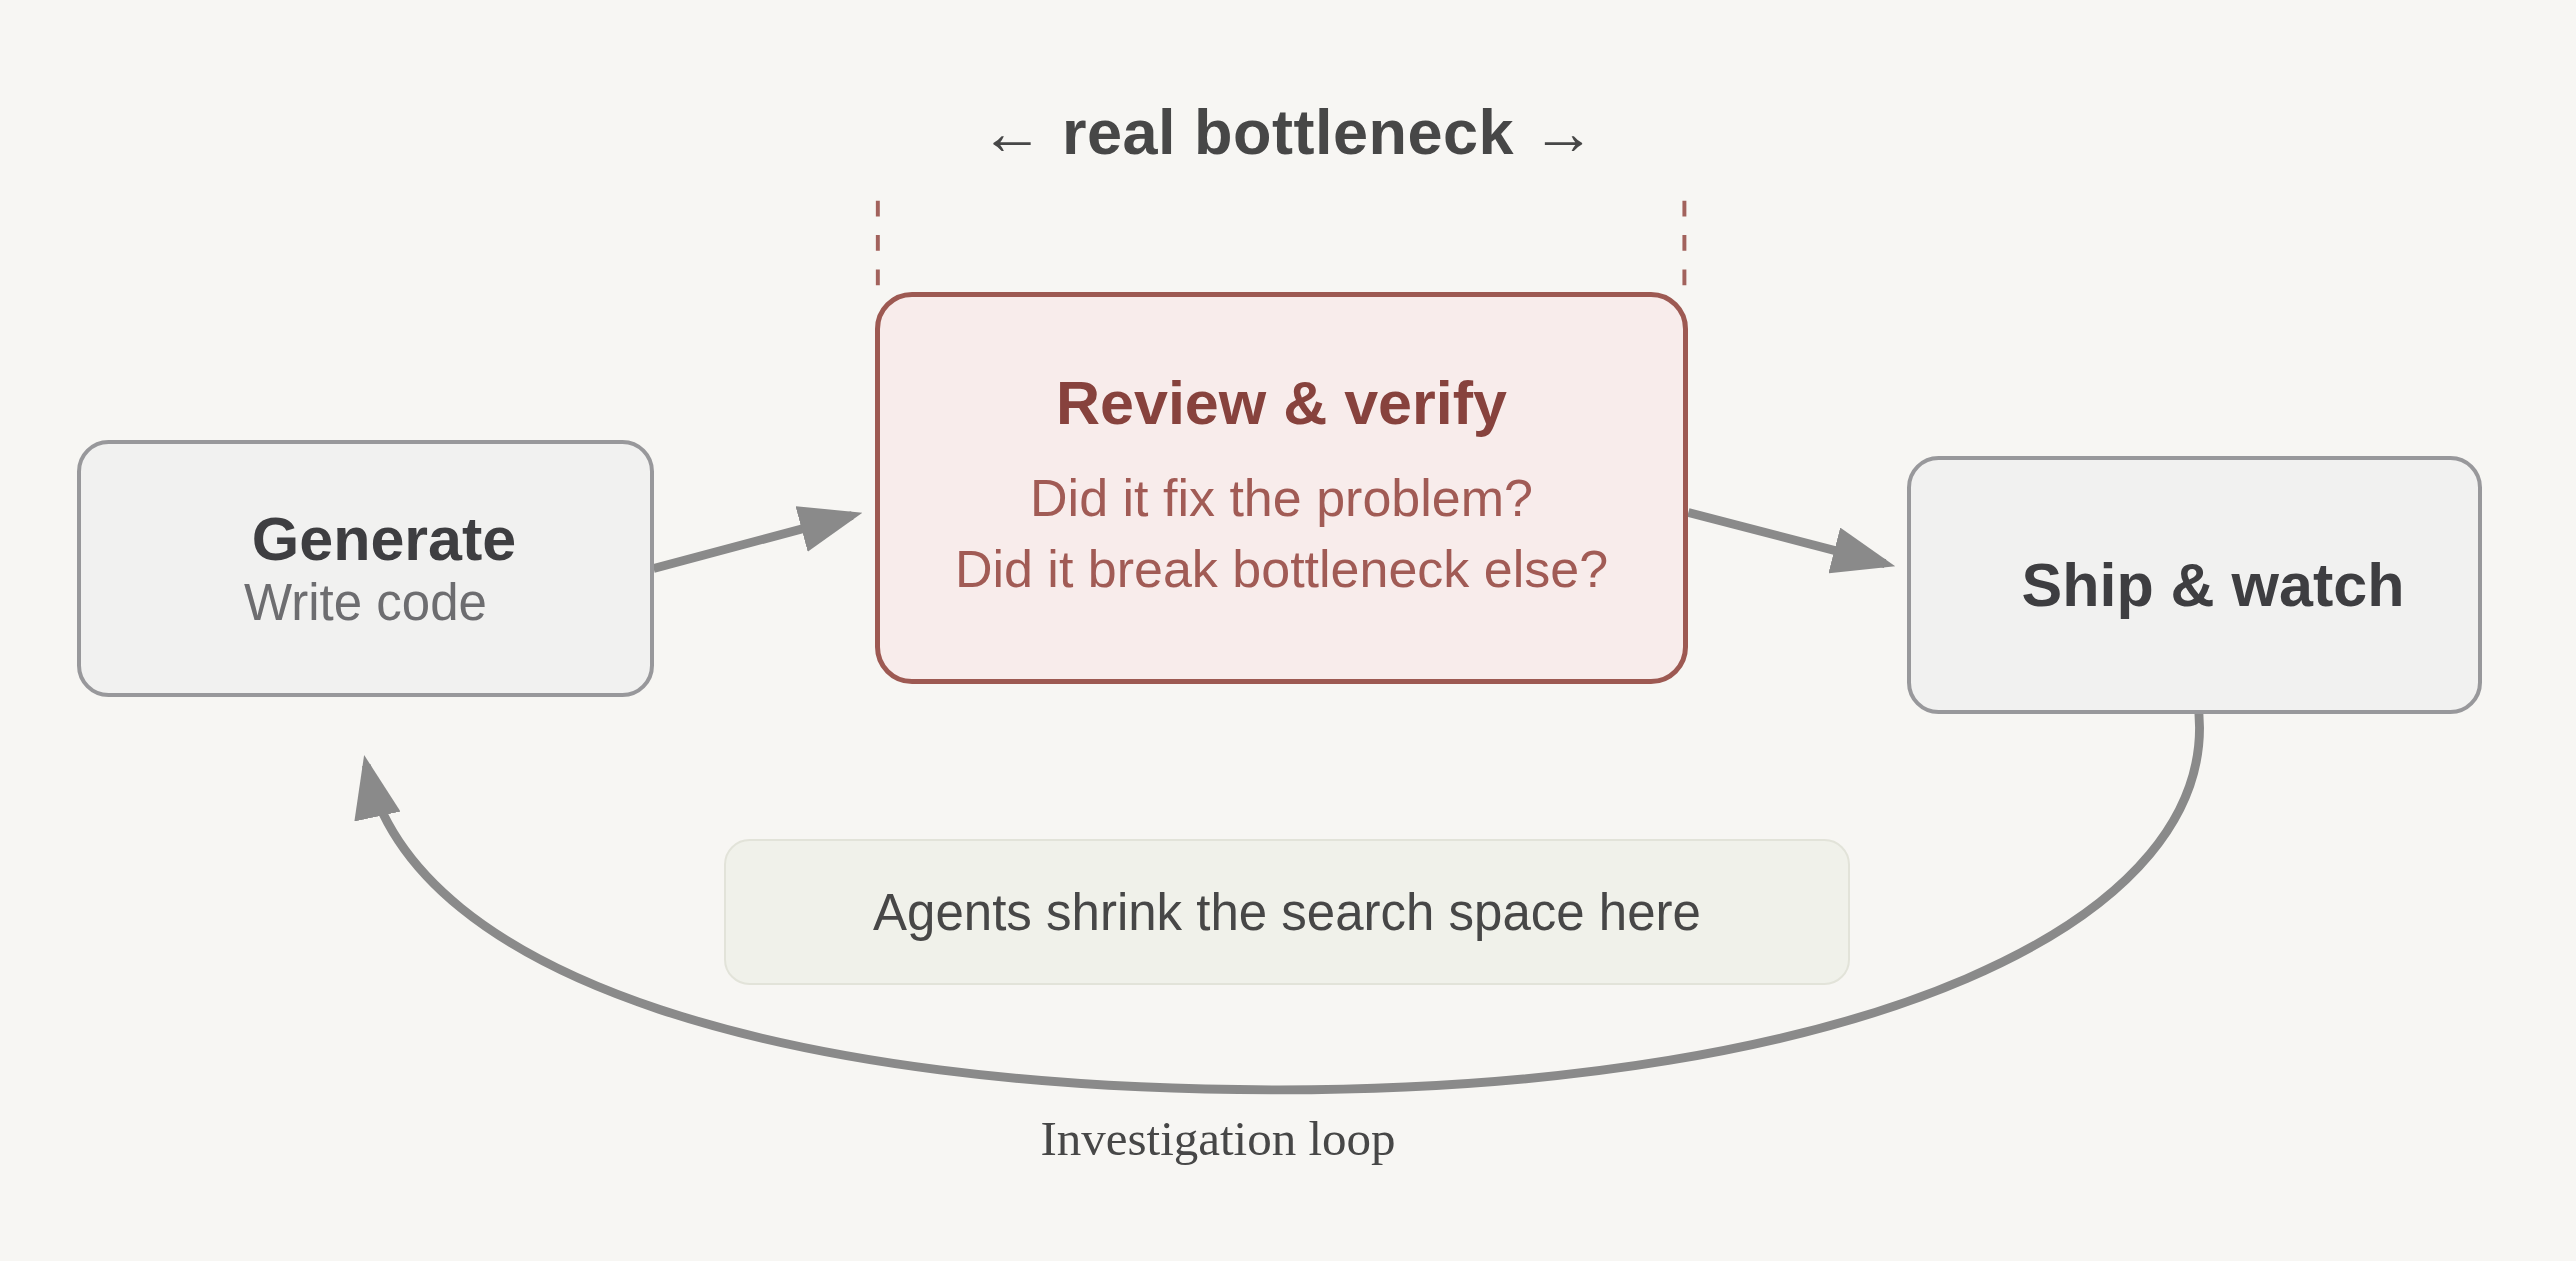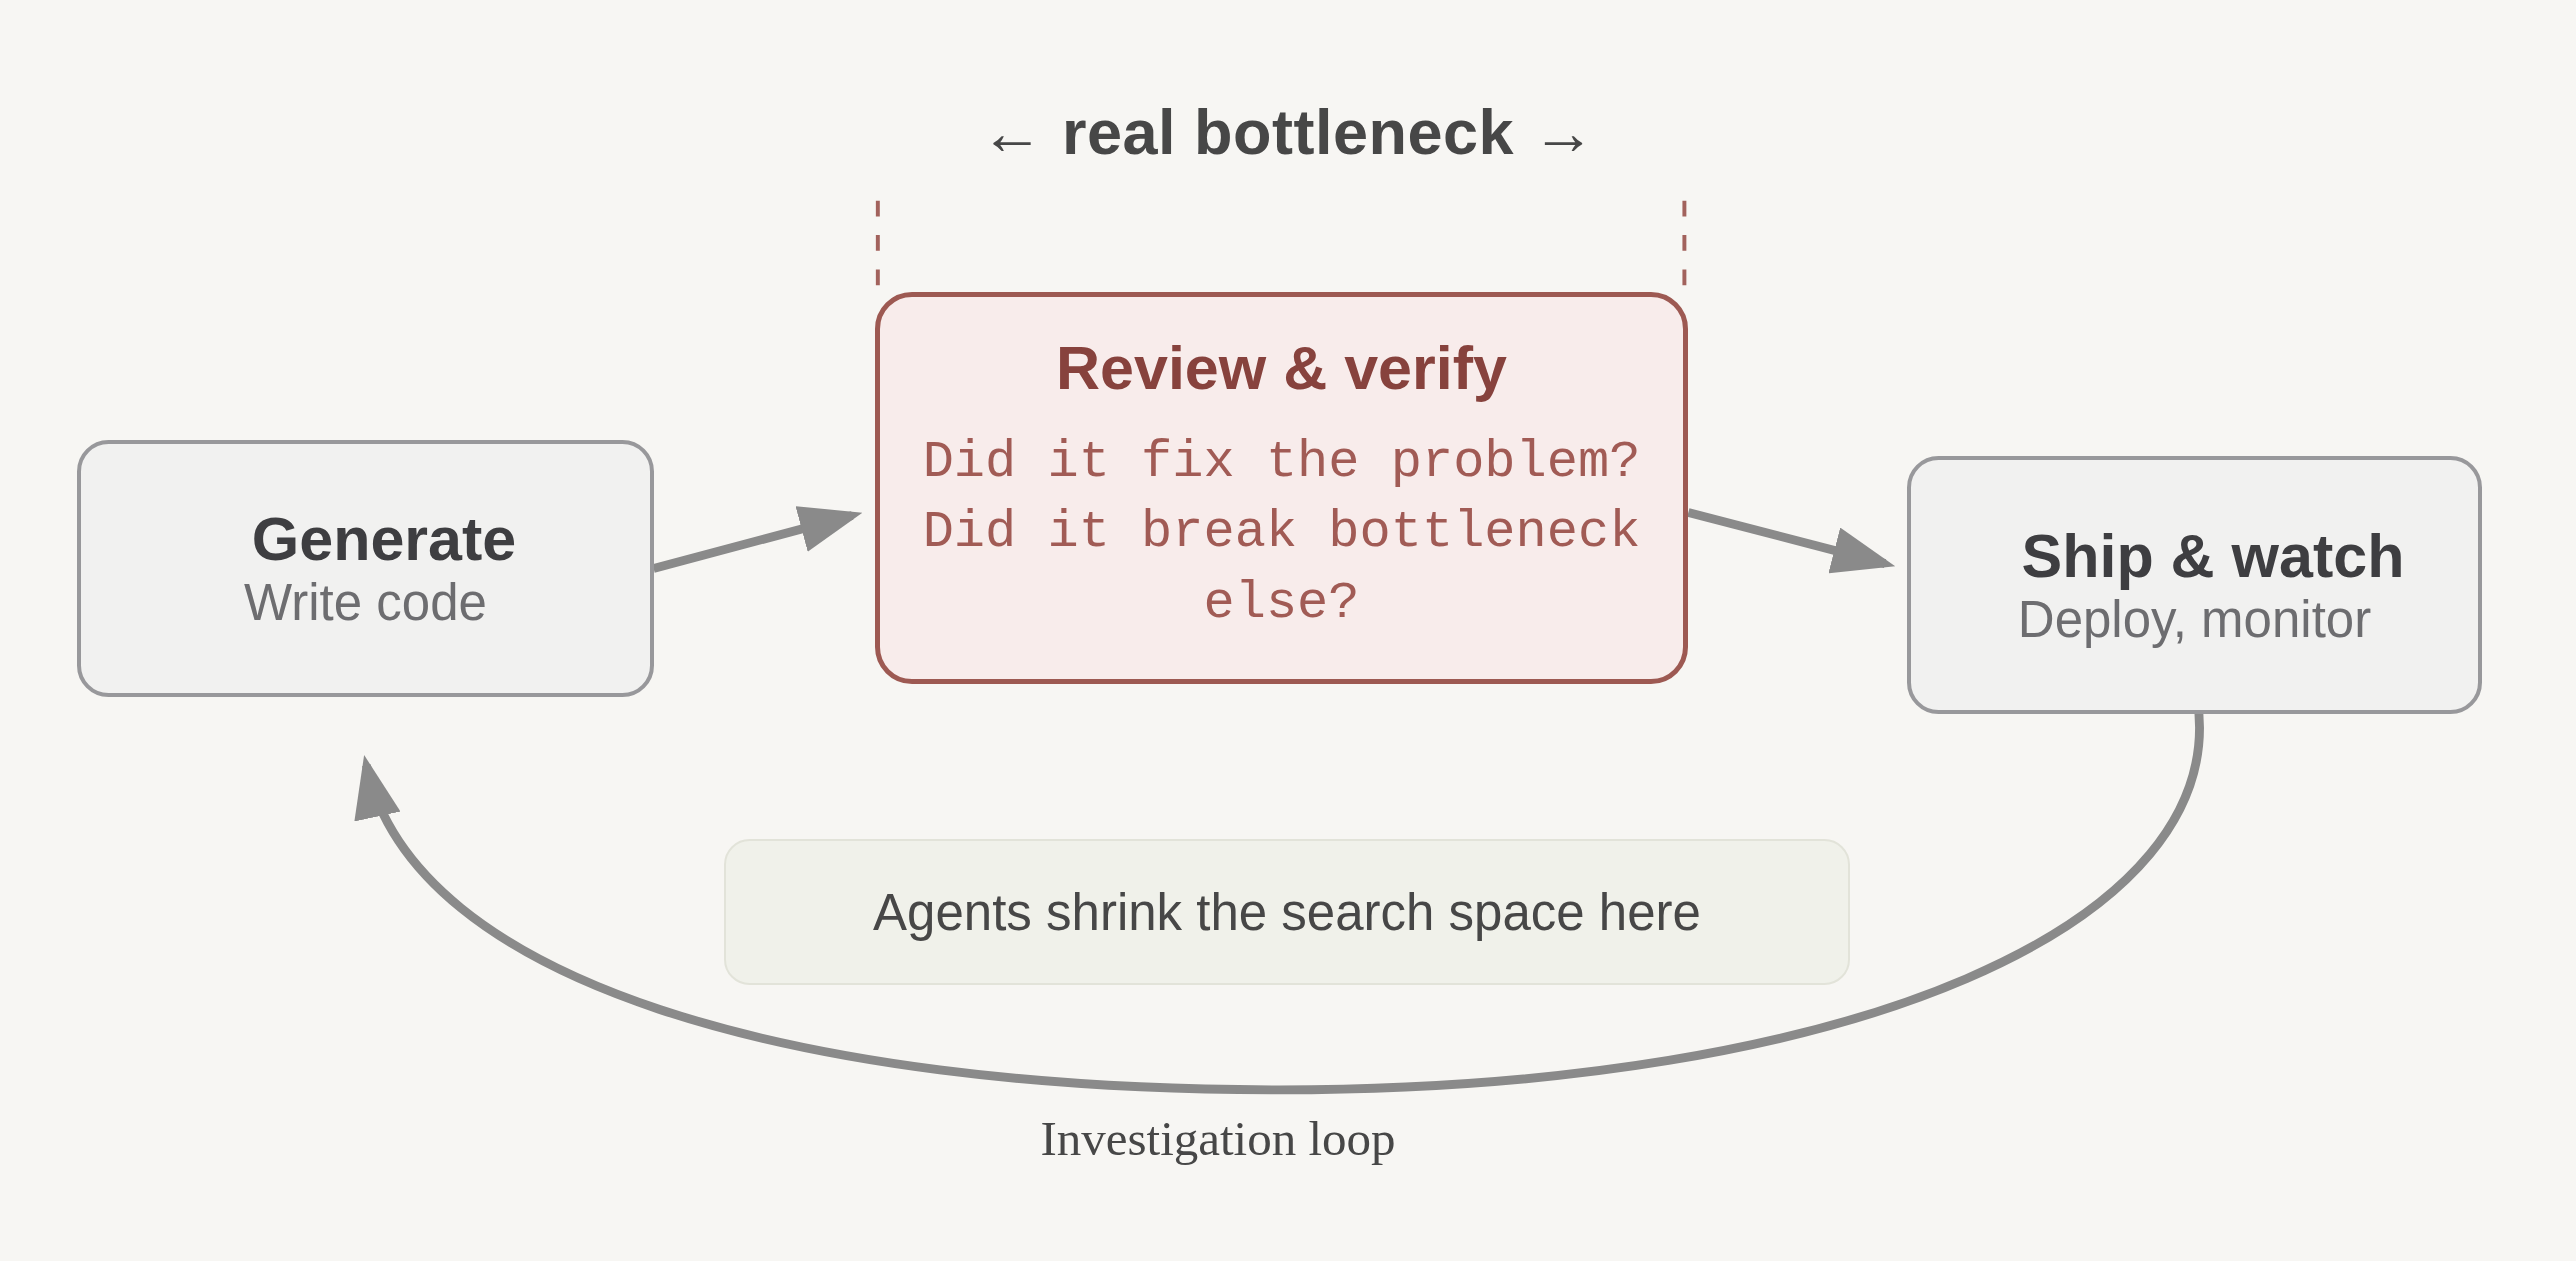--- a/index.html
+++ b/index.html
@@ -70,21 +70,20 @@
     font-size: 61px;
     font-weight: 700;
     color: var(--review-title, #87423d);
     line-height: 1.05;
   }
   .review-questions {
     margin-top: 27.6px;
     font-size: 52px;
     color: var(--review-text, #a15b55);
     line-height: 1.36;
-    font-family: Liberation Mono, monospace;
   }
   .annotation-pill {
     position: absolute;
     left: 724px; top: 839px; width: 1126px; height: 146px;
     box-sizing: border-box;
     background: var(--pill-fill, #f0f1ea);
     border: 2px solid var(--pill-border, #e2e3d9);
     border-radius: 25.6px;
     display: flex;
     align-items: center;
@@ -137,21 +136,20 @@
   <div class="node node-review">
     <div class="review-title">Review &amp; verify</div>
     <div class="review-questions">
       <div>Did it fix the problem?</div>
       <div>Did it break bottleneck else?</div>
     </div>
   </div>
 
   <div class="node node-plain node-ship">
     <div class="node-title">Ship &amp; watch</div>
-    <div class="node-subtitle">Deploy, monitor</div>
   </div>
 
   <div class="annotation-pill">
     <span>Agents shrink the search space here</span>
   </div>
 
   <div class="loop-label">Investigation loop</div>
 
 </div>
 

